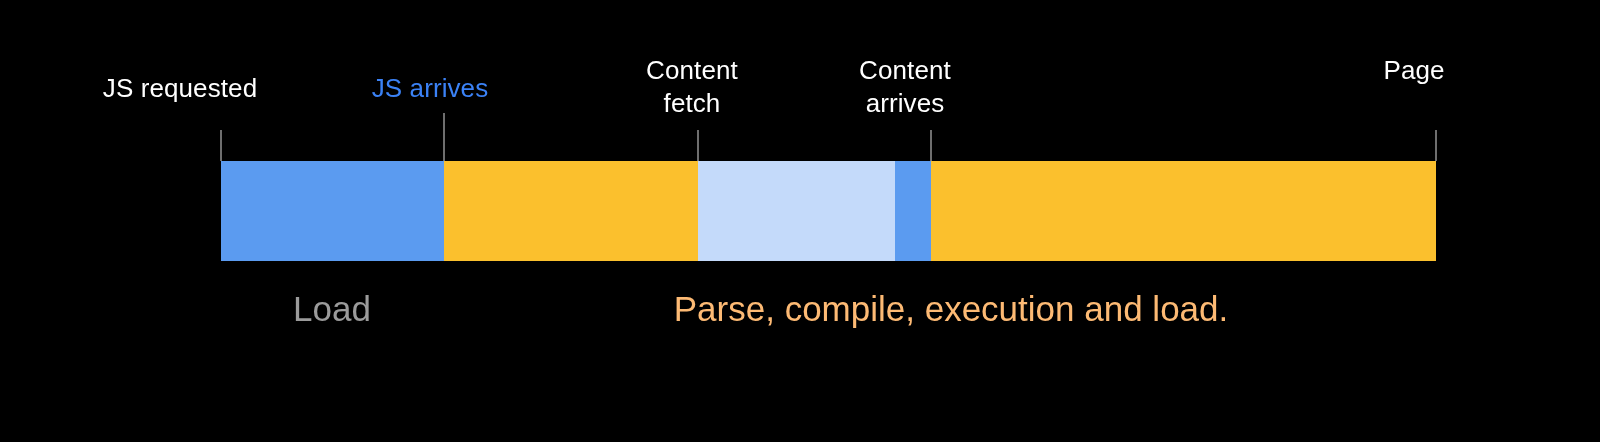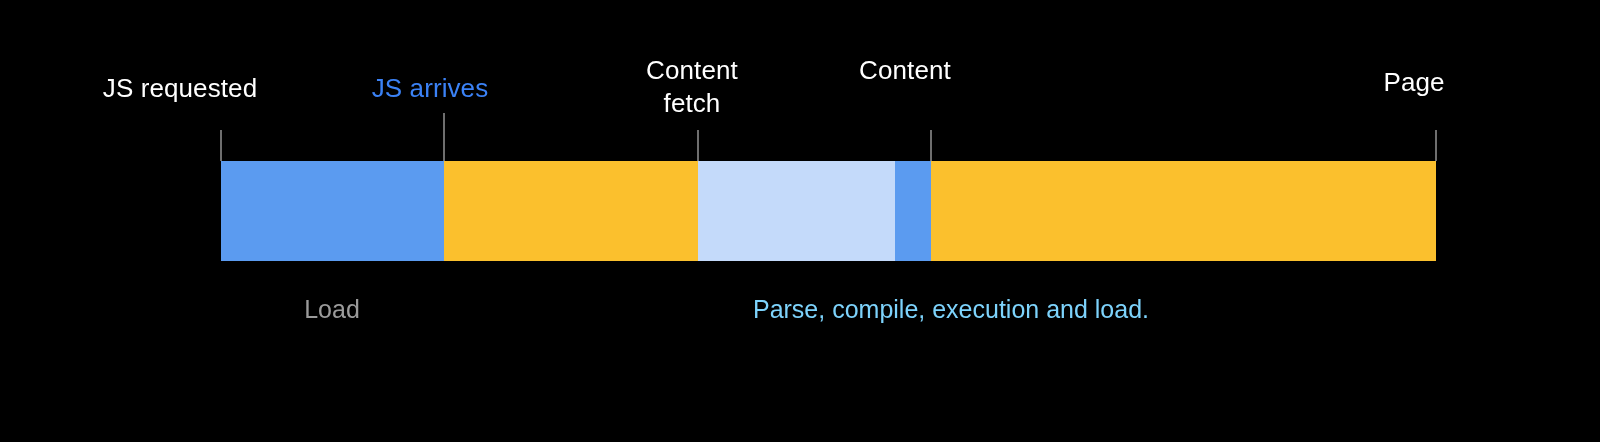--- a/index.html
+++ b/index.html
@@ -50,47 +50,47 @@
     height: 100px;
     display: flex;
     overflow: hidden;
   }
   .seg { height: 100%; }
 
   
   .caption {
     position: absolute;
     color: #9b9b9b;
-    font-size: 25px;
+    font-size: 35px;
     line-height: 42px;
     white-space: pre;
     text-align: center;
   }
 </style>
 </head>
 <body>
 
 <div id="diagram">
 
   <div class="tick" style="left: 220px; top: 130px; height: 31px; background: rgb(110, 110, 110);"></div>
   <div class="tick" style="left: 443px; top: 113px; height: 48px; background: rgb(110, 110, 110);"></div>
   <div class="tick" style="left: 697px; top: 130px; height: 31px; background: rgb(110, 110, 110);"></div>
   <div class="tick" style="left: 930px; top: 130px; height: 31px; background: rgb(110, 110, 110);"></div>
   <div class="tick" style="left: 1435px; top: 130px; height: 31px; background: rgb(110, 110, 110);"></div>
 
   <div class="marker" style="width: 220px; left: 70px; top: 72px; color: rgb(255, 255, 255);"><span class="mline">JS requested</span></div>
   <div class="marker" style="width: 200px; left: 330px; top: 72px; color: #3b82f6;"><span class="mline">JS arrives</span></div>
   <div class="marker" style="width: 200px; left: 592px; top: 54px; color: rgb(255, 255, 255);"><span class="mline">Content</span><span class="mline">fetch</span></div>
-  <div class="marker" style="width: 200px; left: 805px; top: 54px; color: rgb(255, 255, 255);"><span class="mline">Content</span></div>
-  <div class="marker" style="width: 240px; left: 1294px; top: 66px; color: rgb(255, 255, 255);"><span class="mline">Page</span></div>
+  <div class="marker" style="width: 200px; left: 805px; top: 54px; color: rgb(255, 255, 255);"><span class="mline">Content</span><span class="mline">arrives</span></div>
+  <div class="marker" style="width: 240px; left: 1294px; top: 54px; color: rgb(255, 255, 255);"><span class="mline">Page</span></div>
 
   <div id="bar" style="left: 221px; top: 161px; width: 1215px; height: 100px;">
     <div class="seg" style="width: 223px; background: rgb(91, 155, 240);"></div>
     <div class="seg" style="width: 254px; background: rgb(251, 192, 45);"></div>
     <div class="seg" style="width: 197px; background: rgb(196, 218, 250);"></div>
     <div class="seg" style="width: 36px; background: rgb(91, 155, 240);"></div>
     <div class="seg" style="width: 505px; background: rgb(251, 192, 45);"></div>
   </div>
 
   <div class="caption" style="width: 400px; left: 132px; top: 288px; color: rgb(155, 155, 155);">Load</div>
-  <div class="caption" style="width: 900px; left: 501px; top: 288px; color: #7dd3fc;">Parse, compile, execution and load.</div>
+  <div class="caption" style="width: 900px; left: 501px; top: 288px; color: #fdba74;">Parse, compile, execution and load.</div>
 
 </div>
 
 </body></html>

